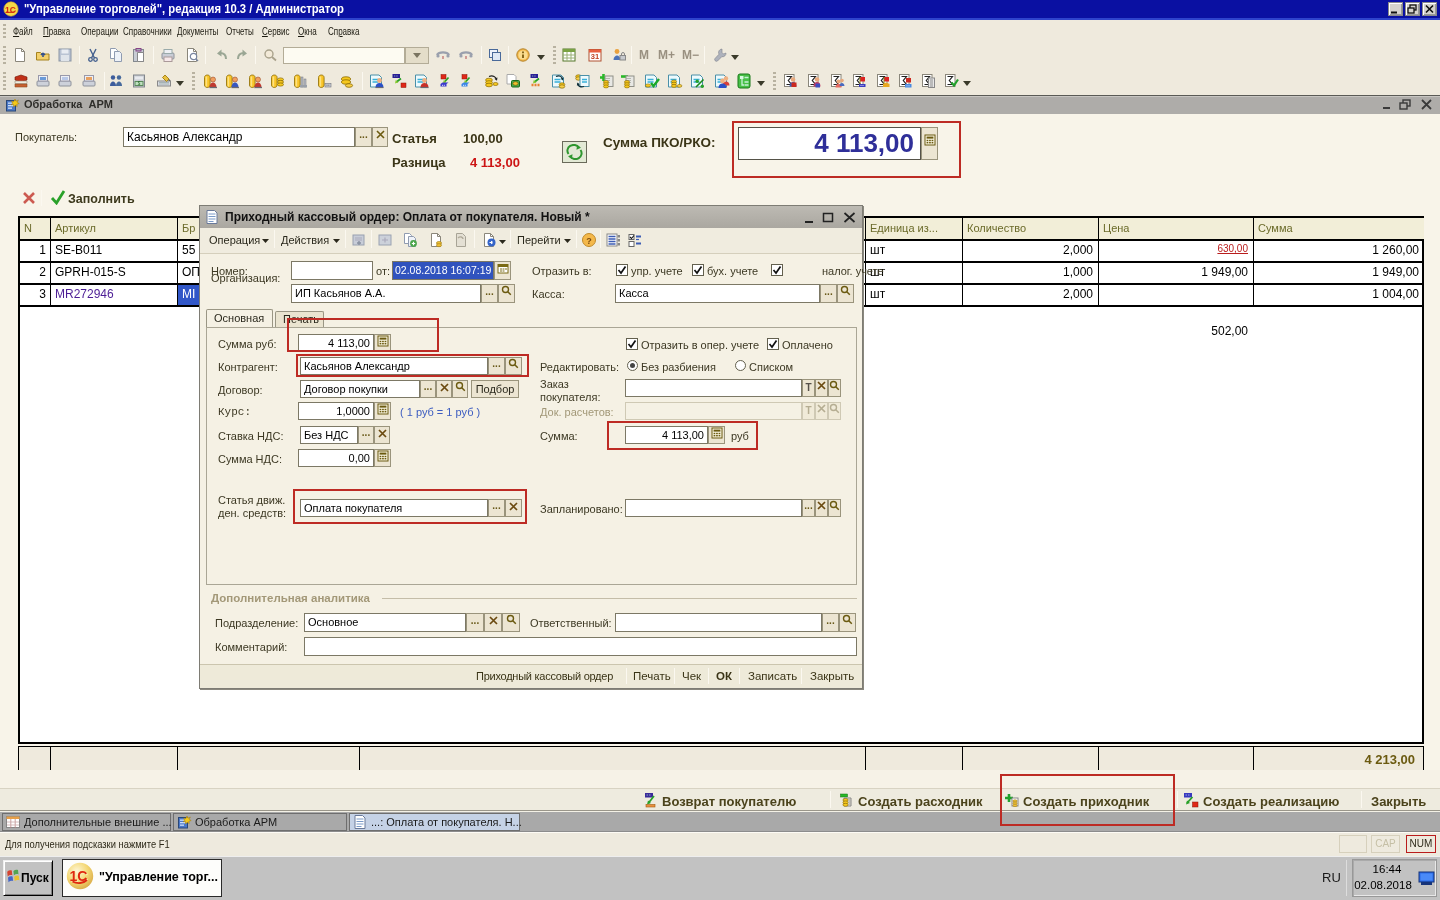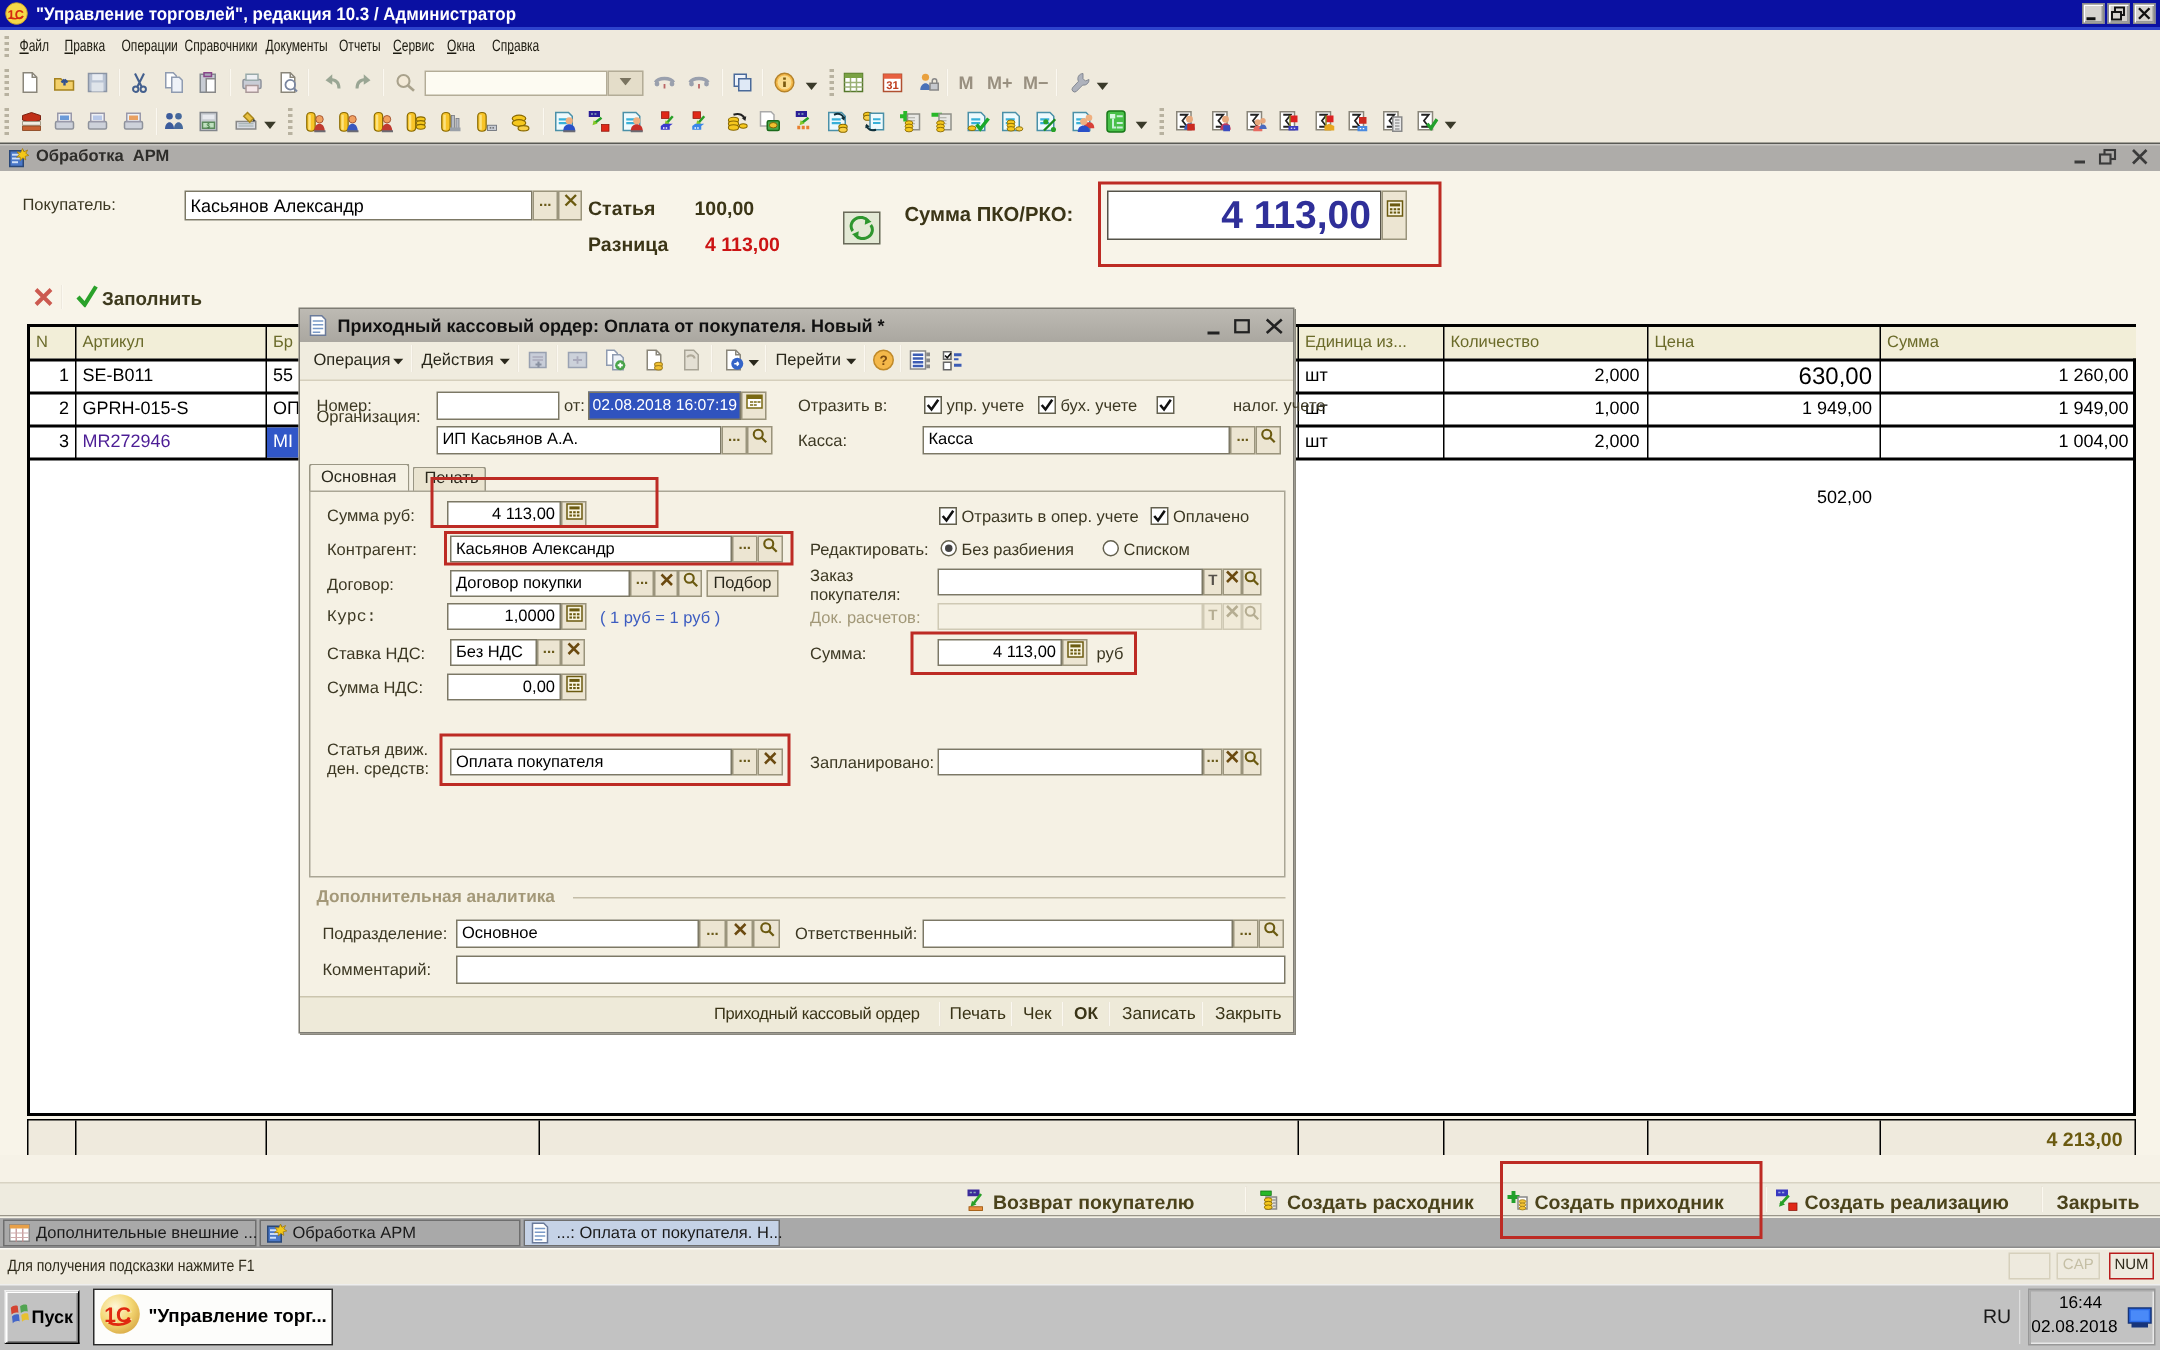--- a/index.html
+++ b/index.html
@@ -503,21 +503,21 @@
 <div class="ab nw" style="left:182px;top:222px;font-size:11px;color:#6b6b2a;">Бр</div>
 <div class="ab nw" style="left:870px;top:222px;font-size:11px;color:#6b6b2a;">Единица из...</div>
 <div class="ab nw" style="left:967px;top:222px;font-size:11px;color:#6b6b2a;">Количество</div>
 <div class="ab nw" style="left:1103px;top:222px;font-size:11px;color:#6b6b2a;">Цена</div>
 <div class="ab nw" style="left:1258px;top:222px;font-size:11px;color:#6b6b2a;">Сумма</div>
 <div class="ab nw" style="left:22px;top:243px;font-size:12px;color:#000;width:24px;text-align:right;">1</div>
 <div class="ab nw" style="left:55px;top:243px;font-size:12px;color:#000;">SE-B011</div>
 <div class="ab nw" style="left:182px;top:243px;font-size:12px;color:#000;">55</div>
 <div class="ab nw" style="left:870px;top:243px;font-size:12px;color:#000;">шт</div>
 <div class="ab nw" style="left:960px;top:243px;font-size:12px;color:#000;width:133px;text-align:right;">2,000</div>
-<div class="ab nw" style="left:1096px;top:243px;font-size:16px;color:#000000;width:152px;text-align:right;">630,00</div>
+<div class="ab nw" style="left:1096px;top:243px;font-size:10px;color:#b91c1c;width:152px;text-align:right;text-decoration:underline;">630,00</div>
 <div class="ab nw" style="left:1251px;top:243px;font-size:12px;color:#000;width:168px;text-align:right;">1 260,00</div>
 <div class="ab nw" style="left:22px;top:265px;font-size:12px;color:#000;width:24px;text-align:right;">2</div>
 <div class="ab nw" style="left:55px;top:265px;font-size:12px;color:#000;">GPRH-015-S</div>
 <div class="ab nw" style="left:182px;top:265px;font-size:12px;color:#000;">ОП</div>
 <div class="ab nw" style="left:870px;top:265px;font-size:12px;color:#000;">шт</div>
 <div class="ab nw" style="left:960px;top:265px;font-size:12px;color:#000;width:133px;text-align:right;">1,000</div>
 <div class="ab nw" style="left:1096px;top:265px;font-size:12px;color:#000;width:152px;text-align:right;">1 949,00</div>
 <div class="ab nw" style="left:1251px;top:265px;font-size:12px;color:#000;width:168px;text-align:right;">1 949,00</div>
 <div class="ab nw" style="left:22px;top:287px;font-size:12px;color:#000;width:24px;text-align:right;">3</div>
 <div class="ab nw" style="left:55px;top:287px;font-size:12px;color:#4c1d95;">MR272946</div>

